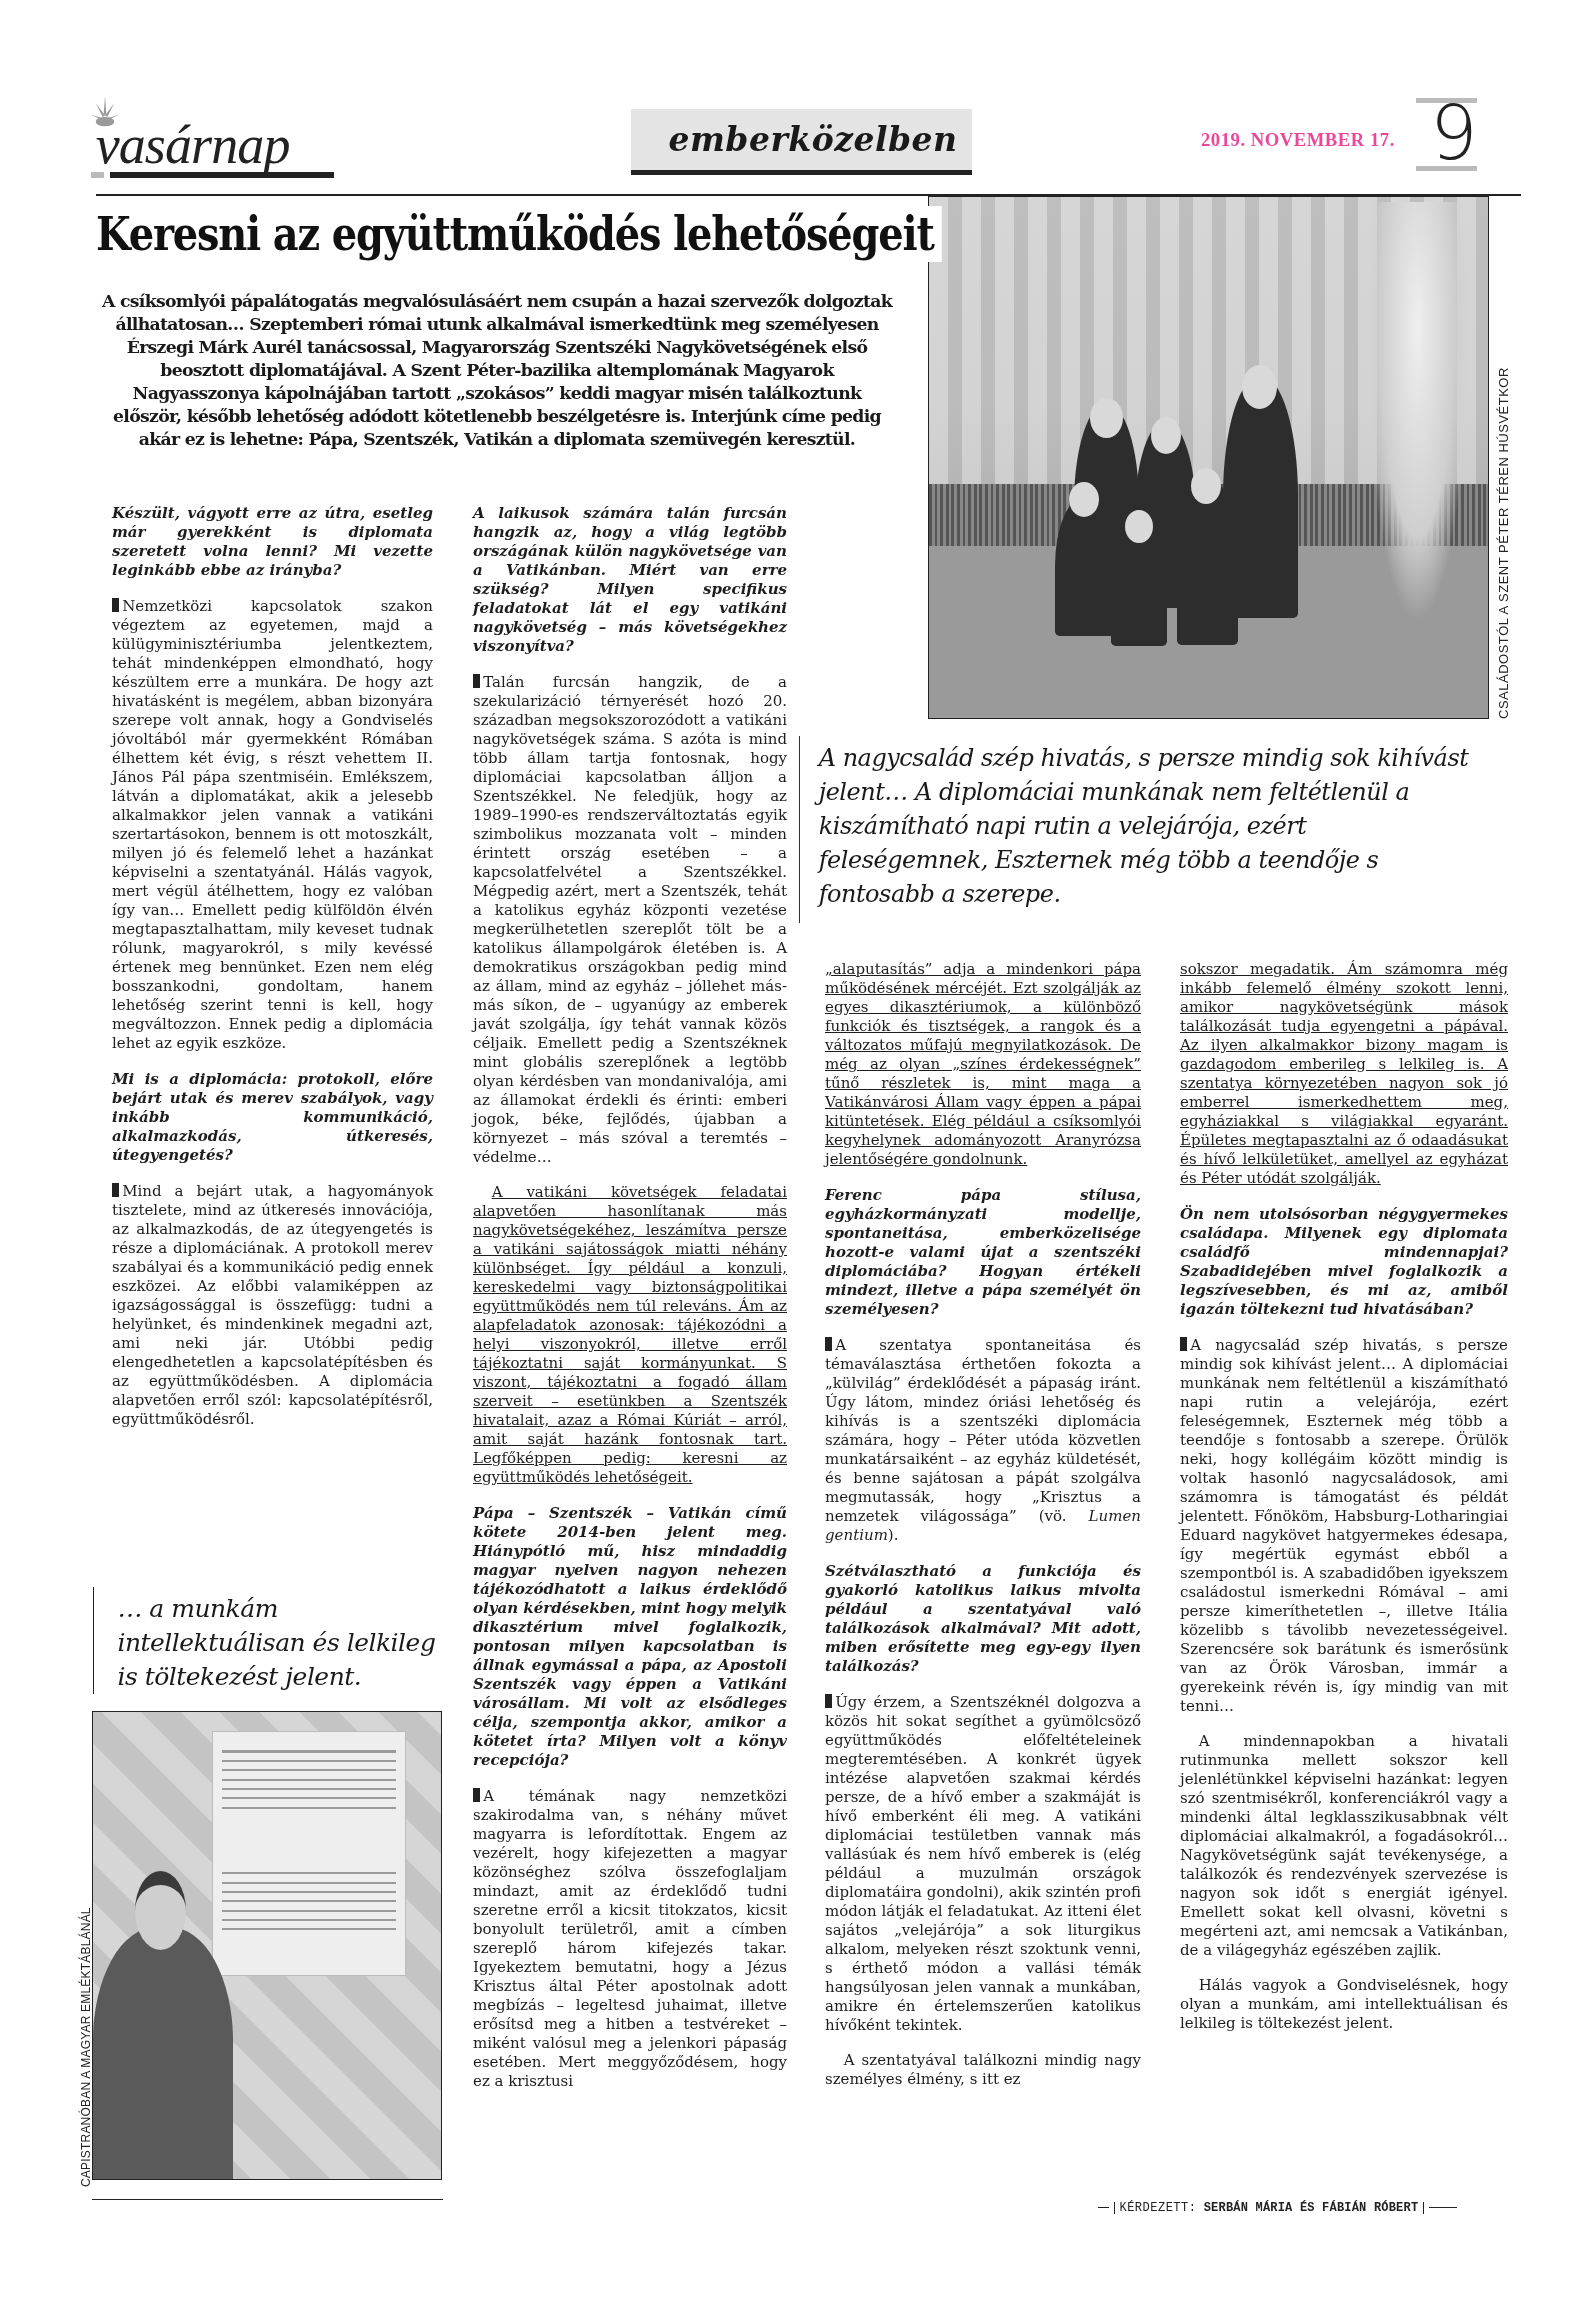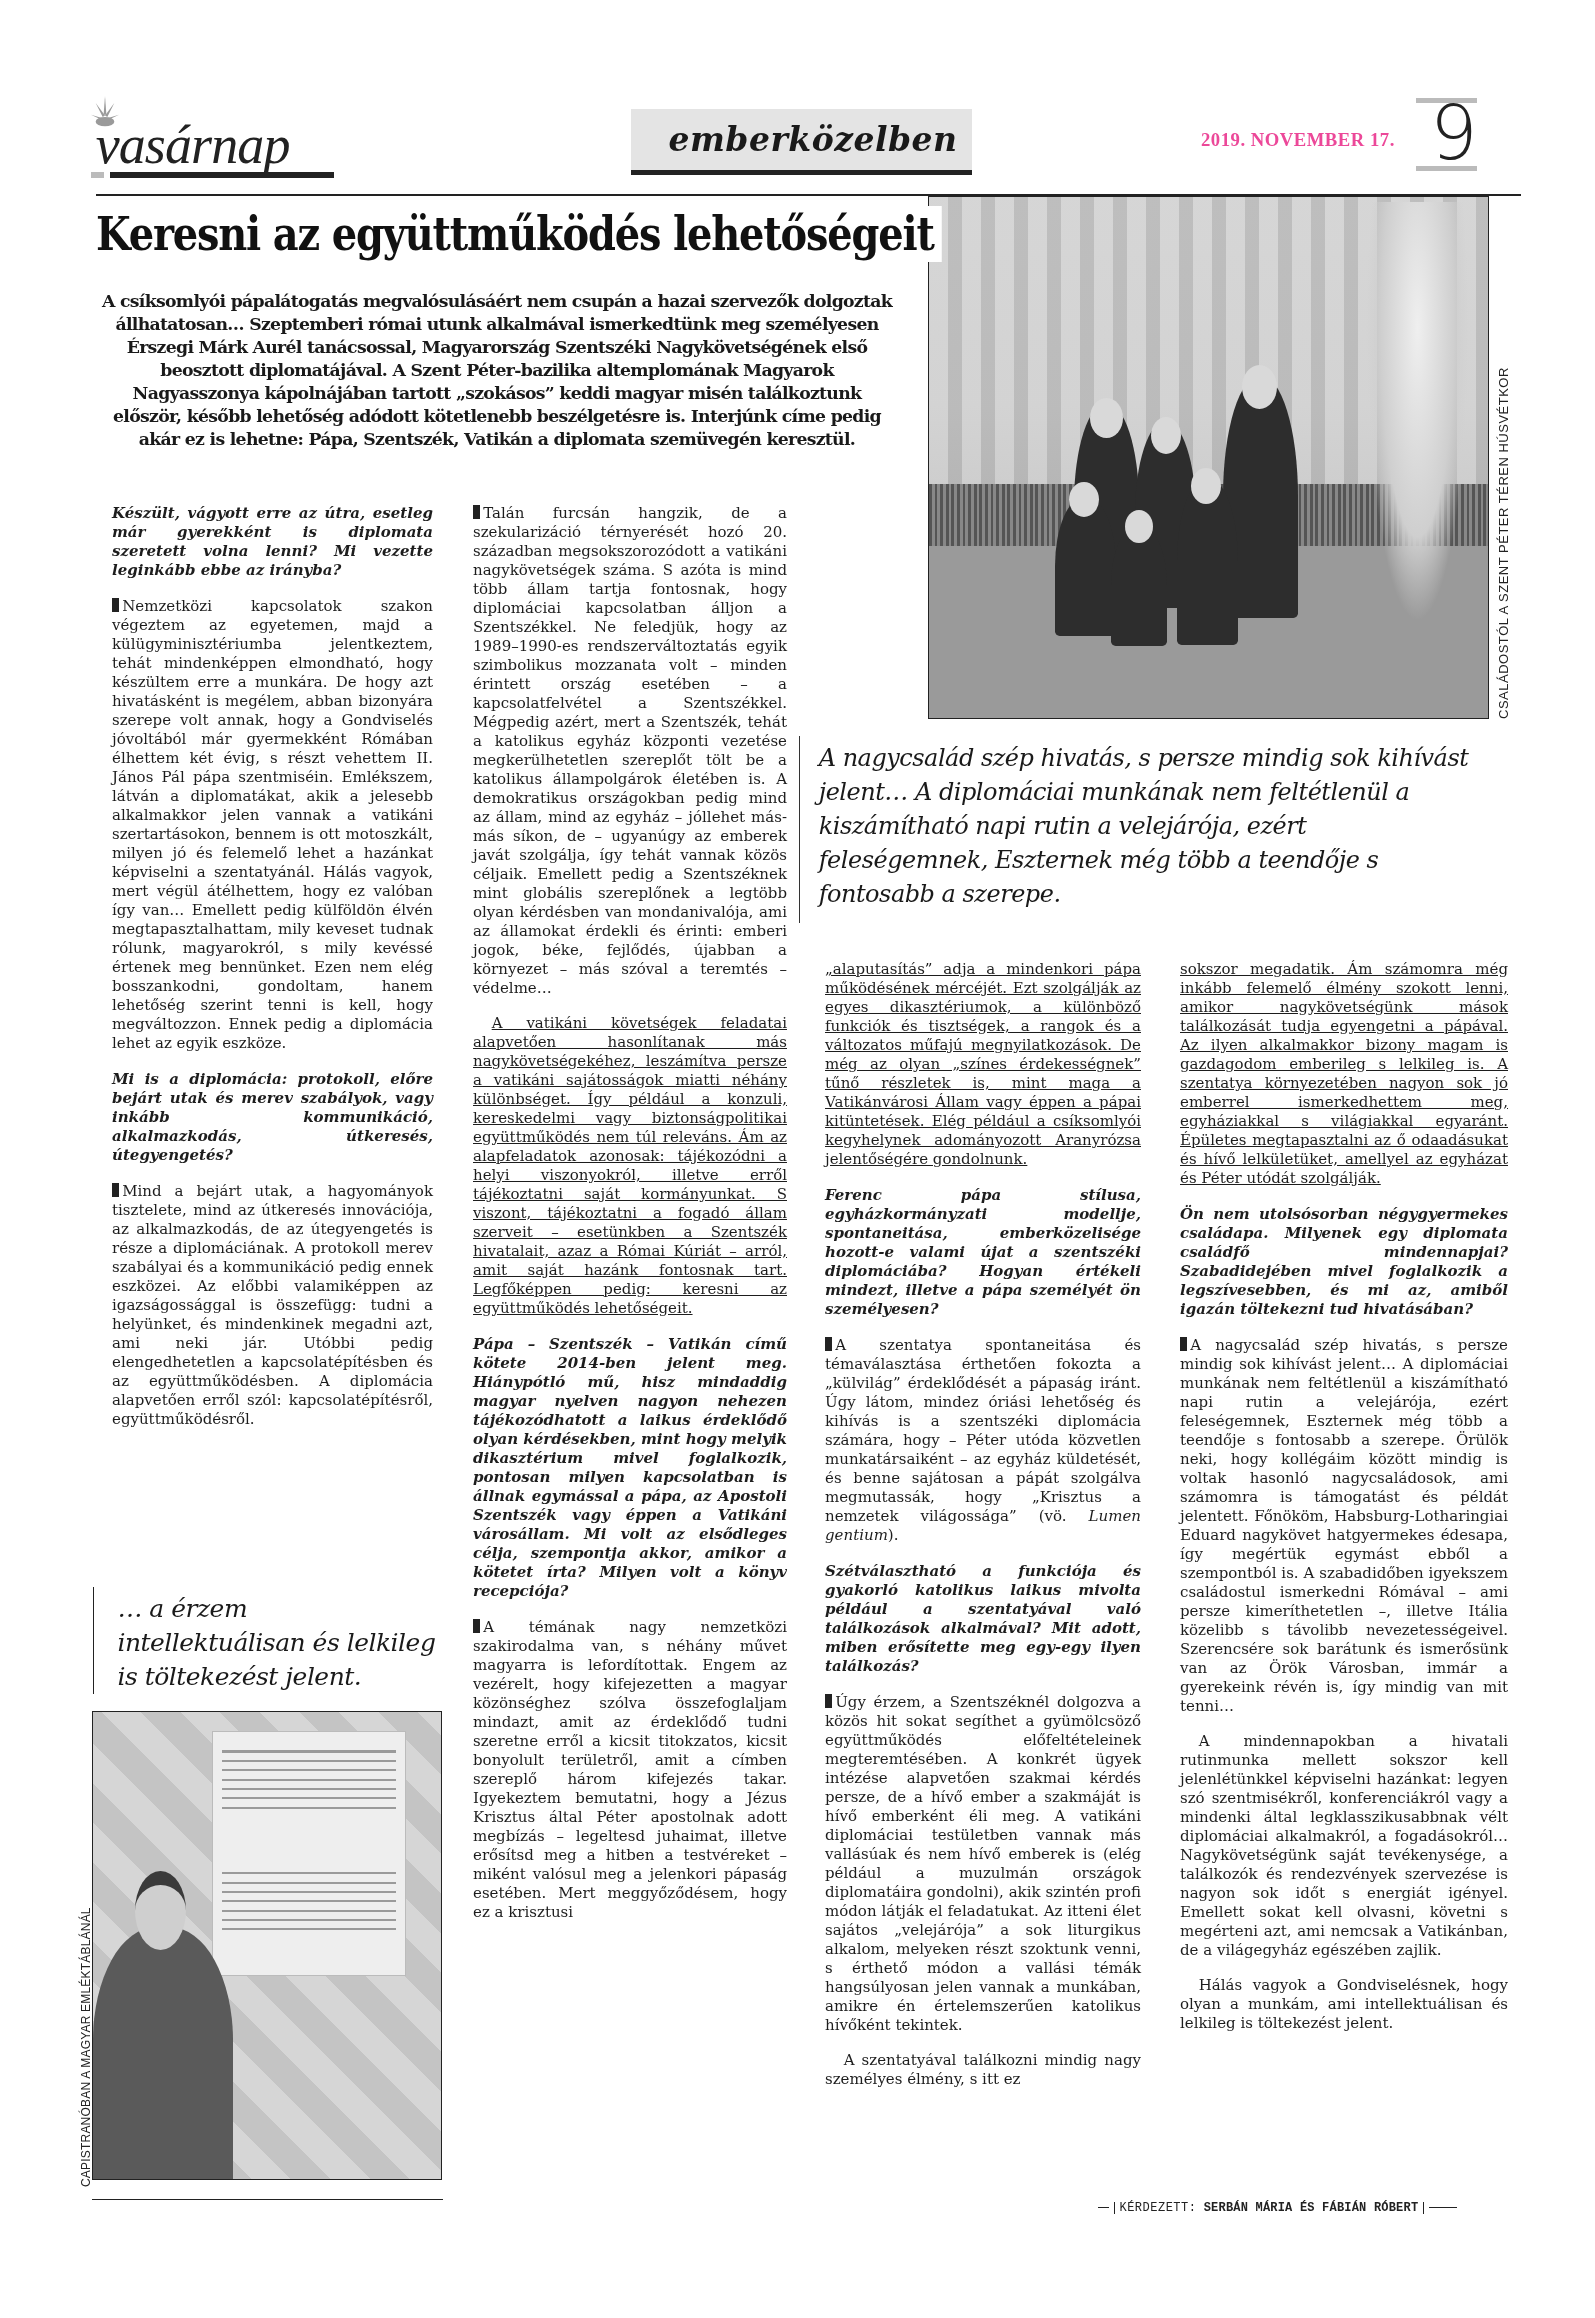--- a/index.html
+++ b/index.html
@@ -135,21 +135,21 @@
 <div id="lead" class="abs">A csíksomlyói pápalátogatás megvalósulásáért nem csupán a hazai szervezők dolgoztak állhatatosan… Szeptemberi római utunk alkalmával ismerkedtünk meg személyesen Érszegi Márk Aurél tanácsossal, Magyarország Szentszéki Nagykövetségének első beosztott diplomatájával. A Szent Péter-bazilika altemplomának Magyarok Nagyasszonya kápolnájában tartott „szokásos” keddi magyar misén találkoztunk először, később lehetőség adódott kötetlenebb beszélgetésre is. Interjúnk címe pedig akár ez is lehetne: Pápa, Szentszék, Vatikán a diplomata szemüvegén keresztül.</div>
 
 <div id="col1" class="col">
   <p class="q">Készült, vágyott erre az útra, esetleg már gyerekként is diplomata szeretett volna lenni? Mi vezette leginkább ebbe az irányba?</p>
   <p class="a">Nemzetközi kapcsolatok szakon végeztem az egyetemen, majd a külügyminisztériumba jelentkeztem, tehát mindenképpen elmondható, hogy készültem erre a munkára. De hogy azt hivatásként is megélem, abban bizonyára szerepe volt annak, hogy a Gondviselés jóvoltából már gyermekként Rómában élhettem két évig, s részt vehettem II. János Pál pápa szentmiséin. Emlékszem, látván a diplomatákat, akik a jelesebb alkalmakkor jelen vannak a vatikáni szertartásokon, bennem is ott motoszkált, milyen jó és felemelő lehet a hazánkat képviselni a szentatyánál. Hálás vagyok, mert végül átélhettem, hogy ez valóban így van… Emellett pedig külföldön élvén megtapasztalhattam, mily keveset tudnak rólunk, magyarokról, s mily kevéssé értenek meg bennünket. Ezen nem elég bosszankodni, gondoltam, hanem lehetőség szerint tenni is kell, hogy megváltozzon. Ennek pedig a diplomácia lehet az egyik eszköze.</p>
   <p class="q">Mi is a diplomácia: protokoll, előre bejárt utak és merev szabályok, vagy inkább kommunikáció, alkalmazkodás, útkeresés, útegyengetés?</p>
   <p class="a">Mind a bejárt utak, a hagyományok tisztelete, mind az útkeresés innovációja, az alkalmazkodás, de az útegyengetés is része a diplomáciának. A protokoll merev szabályai és a kommunikáció pedig ennek eszközei. Az előbbi valamiképpen az igazságossággal is összefügg: tudni a helyünket, és mindenkinek megadni azt, ami neki jár. Utóbbi pedig elengedhetetlen a kapcsolatépítésben és az együttműködésben. A diplomácia alapvetően erről szól: kapcsolatépítésről, együttműködésről.</p>
 </div>
 
 <div id="pullquote" class="abs">
-  <span>… a érzem intellektuálisan és lelkileg is töltekezést jelent.</span>
+  <span>… a munkám intellektuálisan és lelkileg is töltekezést jelent.</span>
 </div>
 
 <div id="small-photo" class="abs">
   <div class="plaque">
     <div class="line" style="top:18.7px"></div>
     <div class="line" style="top:28px"></div>
     <div class="line" style="top:37px"></div>
     <div class="line" style="top:47px"></div>
     <div class="line" style="top:56px"></div>
     <div class="line" style="top:65px"></div>
@@ -164,20 +164,21 @@
   </div>
   <div class="man"></div>
   <div class="head"></div>
 </div>
 <div id="small-credit" class="abs">
   <span>CAPISTRANÓBAN A MAGYAR EMLÉKTÁBLÁNÁL</span>
 </div>
 <div id="small-rule" class="abs"></div>
 
 <div id="col2" class="col">
+  <p class="q">A laikusok számára talán furcsán hangzik az, hogy a világ legtöbb országának külön nagykövetsége van a Vatikánban. Miért van erre szükség? Milyen specifikus feladatokat lát el egy vatikáni nagykövetség – más követségekhez viszonyítva?</p>
   <p class="a" style="margin-bottom:0">Talán furcsán hangzik, de a szekularizáció térnyerését hozó 20. században megsokszorozódott a vatikáni nagykövetségek száma. S azóta is mind több állam tartja fontosnak, hogy diplomáciai kapcsolatban álljon a Szentszékkel. Ne feledjük, hogy az 1989–1990-es rendszerváltoztatás egyik szimbolikus mozzanata volt – minden érintett ország esetében – a kapcsolatfelvétel a Szentszékkel. Mégpedig azért, mert a Szentszék, tehát a katolikus egyház központi vezetése megkerülhetetlen szereplőt tölt be a katolikus állampolgárok életében is. A demokratikus országokban pedig mind az állam, mind az egyház – jóllehet más-más síkon, de – ugyanúgy az emberek javát szolgálja, így tehát vannak közös céljaik. Emellett pedig a Szentszéknek mint globális szereplőnek a legtöbb olyan kérdésben van mondanivalója, ami az államokat érdekli és érinti: emberi jogok, béke, fejlődés, újabban a környezet – más szóval a teremtés – védelme…</p>
   <p class="cont ind">A vatikáni követségek feladatai alapvetően hasonlítanak más nagykövetségekéhez, leszámítva persze a vatikáni sajátosságok miatti néhány különbséget. Így például a konzuli, kereskedelmi vagy biztonságpolitikai együttműködés nem túl releváns. Ám az alapfeladatok azonosak: tájékozódni a helyi viszonyokról, illetve erről tájékoztatni saját kormányunkat. S viszont, tájékoztatni a fogadó állam szerveit – esetünkben a Szentszék hivatalait, azaz a Római Kúriát – arról, amit saját hazánk fontosnak tart. Legfőképpen pedig: keresni az együttműködés lehetőségeit.</p>
   <p class="q">Pápa – Szentszék – Vatikán című kötete 2014-ben jelent meg. Hiánypótló mű, hisz mindaddig magyar nyelven nagyon nehezen tájékozódhatott a laikus érdeklődő olyan kérdésekben, mint hogy melyik dikasztérium mivel foglalkozik, pontosan milyen kapcsolatban is állnak egymással a pápa, az Apostoli Szentszék vagy éppen a Vatikáni városállam. Mi volt az elsődleges célja, szempontja akkor, amikor a kötetet írta? Milyen volt a könyv recepciója?</p>
   <p class="a">A témának nagy nemzetközi szakirodalma van, s néhány művet magyarra is lefordítottak. Engem az vezérelt, hogy kifejezetten a magyar közönséghez szólva összefoglaljam mindazt, amit az érdeklődő tudni szeretne erről a kicsit titokzatos, kicsit bonyolult területről, amit a címben szereplő három kifejezés takar. Igyekeztem bemutatni, hogy a Jézus Krisztus által Péter apostolnak adott megbízás – legeltesd juhaimat, illetve erősítsd meg a hitben a testvéreket – miként valósul meg a jelenkori pápaság esetében. Mert meggyőződésem, hogy ez a krisztusi</p>
 </div>
 
 <div id="caption" class="abs">
   <span>A nagycsalád szép hivatás, s persze mindig sok kihívást jelent… A diplomáciai munkának nem feltétlenül a kiszámítható napi rutin a velejárója, ezért feleségemnek, Eszternek még több a teendője s fontosabb a szerepe.</span>
 </div>
 

